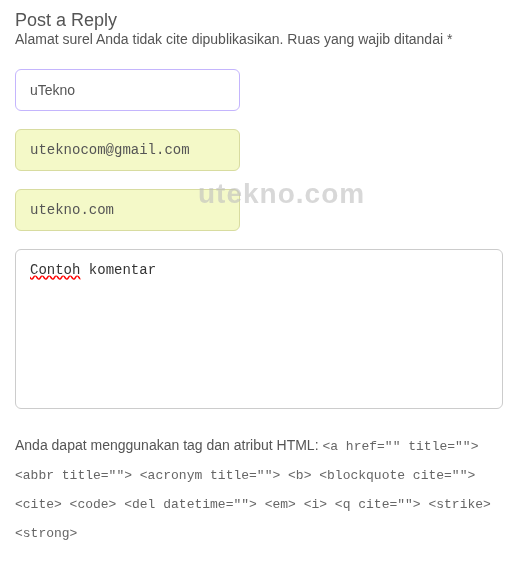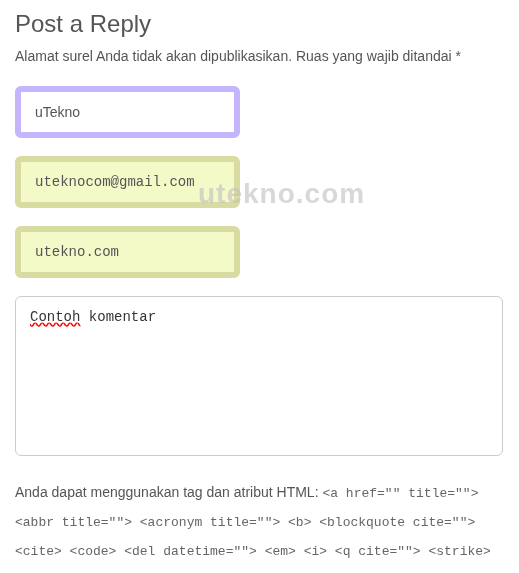--- a/index.html
+++ b/index.html
@@ -6,35 +6,34 @@
     body {
       font-family: -apple-system, BlinkMacSystemFont, "Segoe UI", Helvetica, Arial, sans-serif;
       width: 519px;
       height: 573px;
       padding: 10px 15px;
       background: #fff;
       color: #444;
       position: relative;
     }
     .title {
-      font-size: 24px;
+      font-size: 18px;
       font-weight: 300;
       color: #555;
-      margin-bottom: 10px;
     }
     .desc {
       font-size: 14px;
       color: #555;
       margin-bottom: 22px;
     }
     .field {
       display: block;
       width: 225px;
       padding: 12px 14px;
-      border: 6px solid #c4b5fd;
+      border: 1px solid #c4b5fd;
       border-radius: 6px;
       font-size: 14px;
       color: #555;
       margin-bottom: 18px;
       font-family: inherit;
       outline: none;
       background: #fff;
     }
     .autofill {
       background: #f4f9c8;
@@ -80,21 +79,21 @@
       letter-spacing: 1px;
       pointer-events: none;
       user-select: none;
     }
   </style>
 </head>
 <body>
 
 <h2 class="title">Post a Reply</h2>
 
-<p class="desc">Alamat surel Anda tidak akan dipublikasikan. Ruas yang wajib ditandai *</p>
+<p class="desc">Alamat surel Anda tidak cite dipublikasikan. Ruas yang wajib ditandai *</p>
 
 <input type="text" class="field" value="uTekno" style="">
 
 <input type="text" class="field autofill" value="uteknocom@gmail.com" style="">
 
 <input type="text" class="field autofill" value="utekno.com" style="">
 
 <div class="comment" contenteditable="true" style=""><span class="spellerr">Contoh</span> <span>komentar</span></div>
 
 <p class="allowed">

